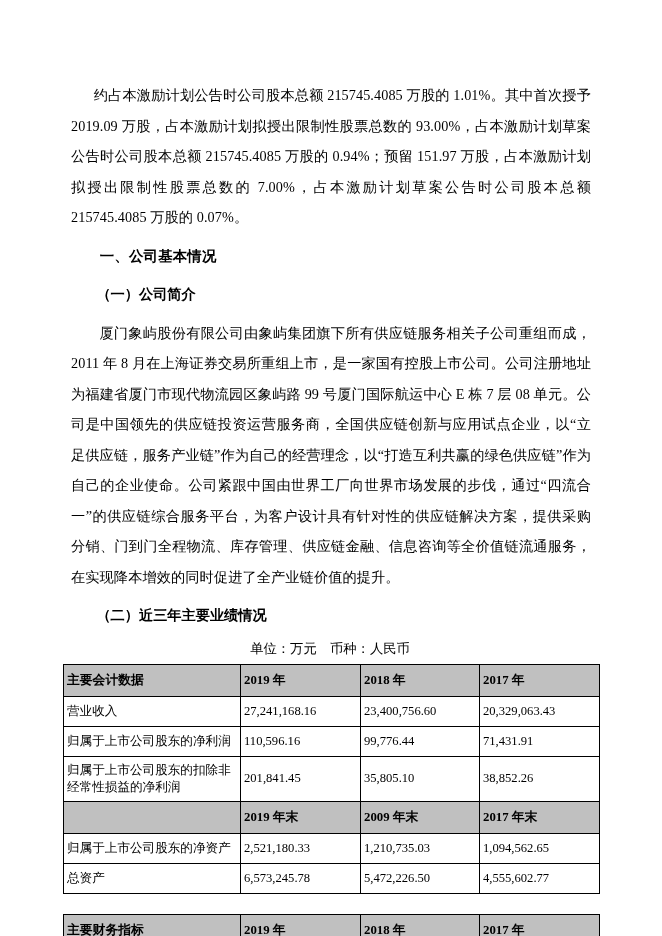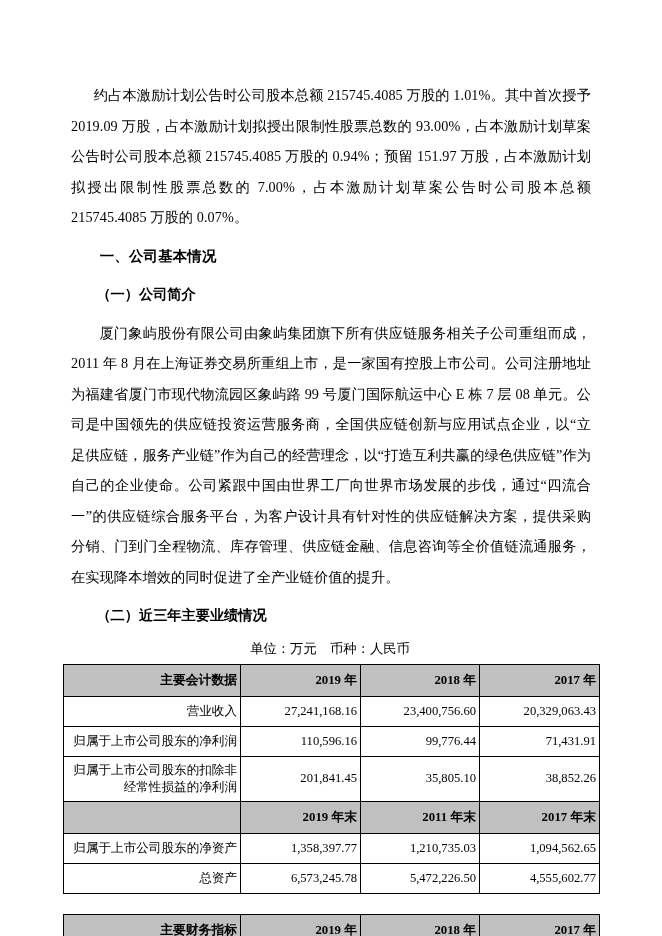--- a/index.html
+++ b/index.html
@@ -73,21 +73,21 @@
   table.fin {
     border-collapse: collapse;
     width: 536px;
     table-layout: fixed;
     margin: 0;
   }
   table.fin td {
     border: 1px solid #000000;
     font-size: 12.6px;
     line-height: 17px;
-    text-align: right;
+    text-align: left;
     vertical-align: middle;
     padding: 6px 3px;
     word-break: break-all;
     margin-left: 46px;
   }
   table.fin td.hdr {
     background: #c0c0c0;
     font-weight: bold;
     font-size: 12.8px;
     padding: 7px 3px;
@@ -151,26 +151,26 @@
         </tr>
         <tr>
           <td class="tall">归属于上市公司股东的扣除非经常性损益的净利润</td>
           <td>201,841.45</td>
           <td>35,805.10</td>
           <td>38,852.26</td>
         </tr>
         <tr>
           <td class="hdr-blank"></td>
           <td class="hdr">2019 年末</td>
-          <td class="hdr">2011 年末</td>
+          <td class="hdr">2009 年末</td>
           <td class="hdr">2017 年末</td>
         </tr>
         <tr>
           <td>归属于上市公司股东的净资产</td>
-          <td>1,358,397.77</td>
+          <td>2,521,180.33</td>
           <td>1,210,735.03</td>
           <td>1,094,562.65</td>
         </tr>
         <tr>
           <td>总资产</td>
           <td>6,573,245.78</td>
           <td>5,472,226.50</td>
           <td>4,555,602.77</td>
         </tr>
       </tbody>

